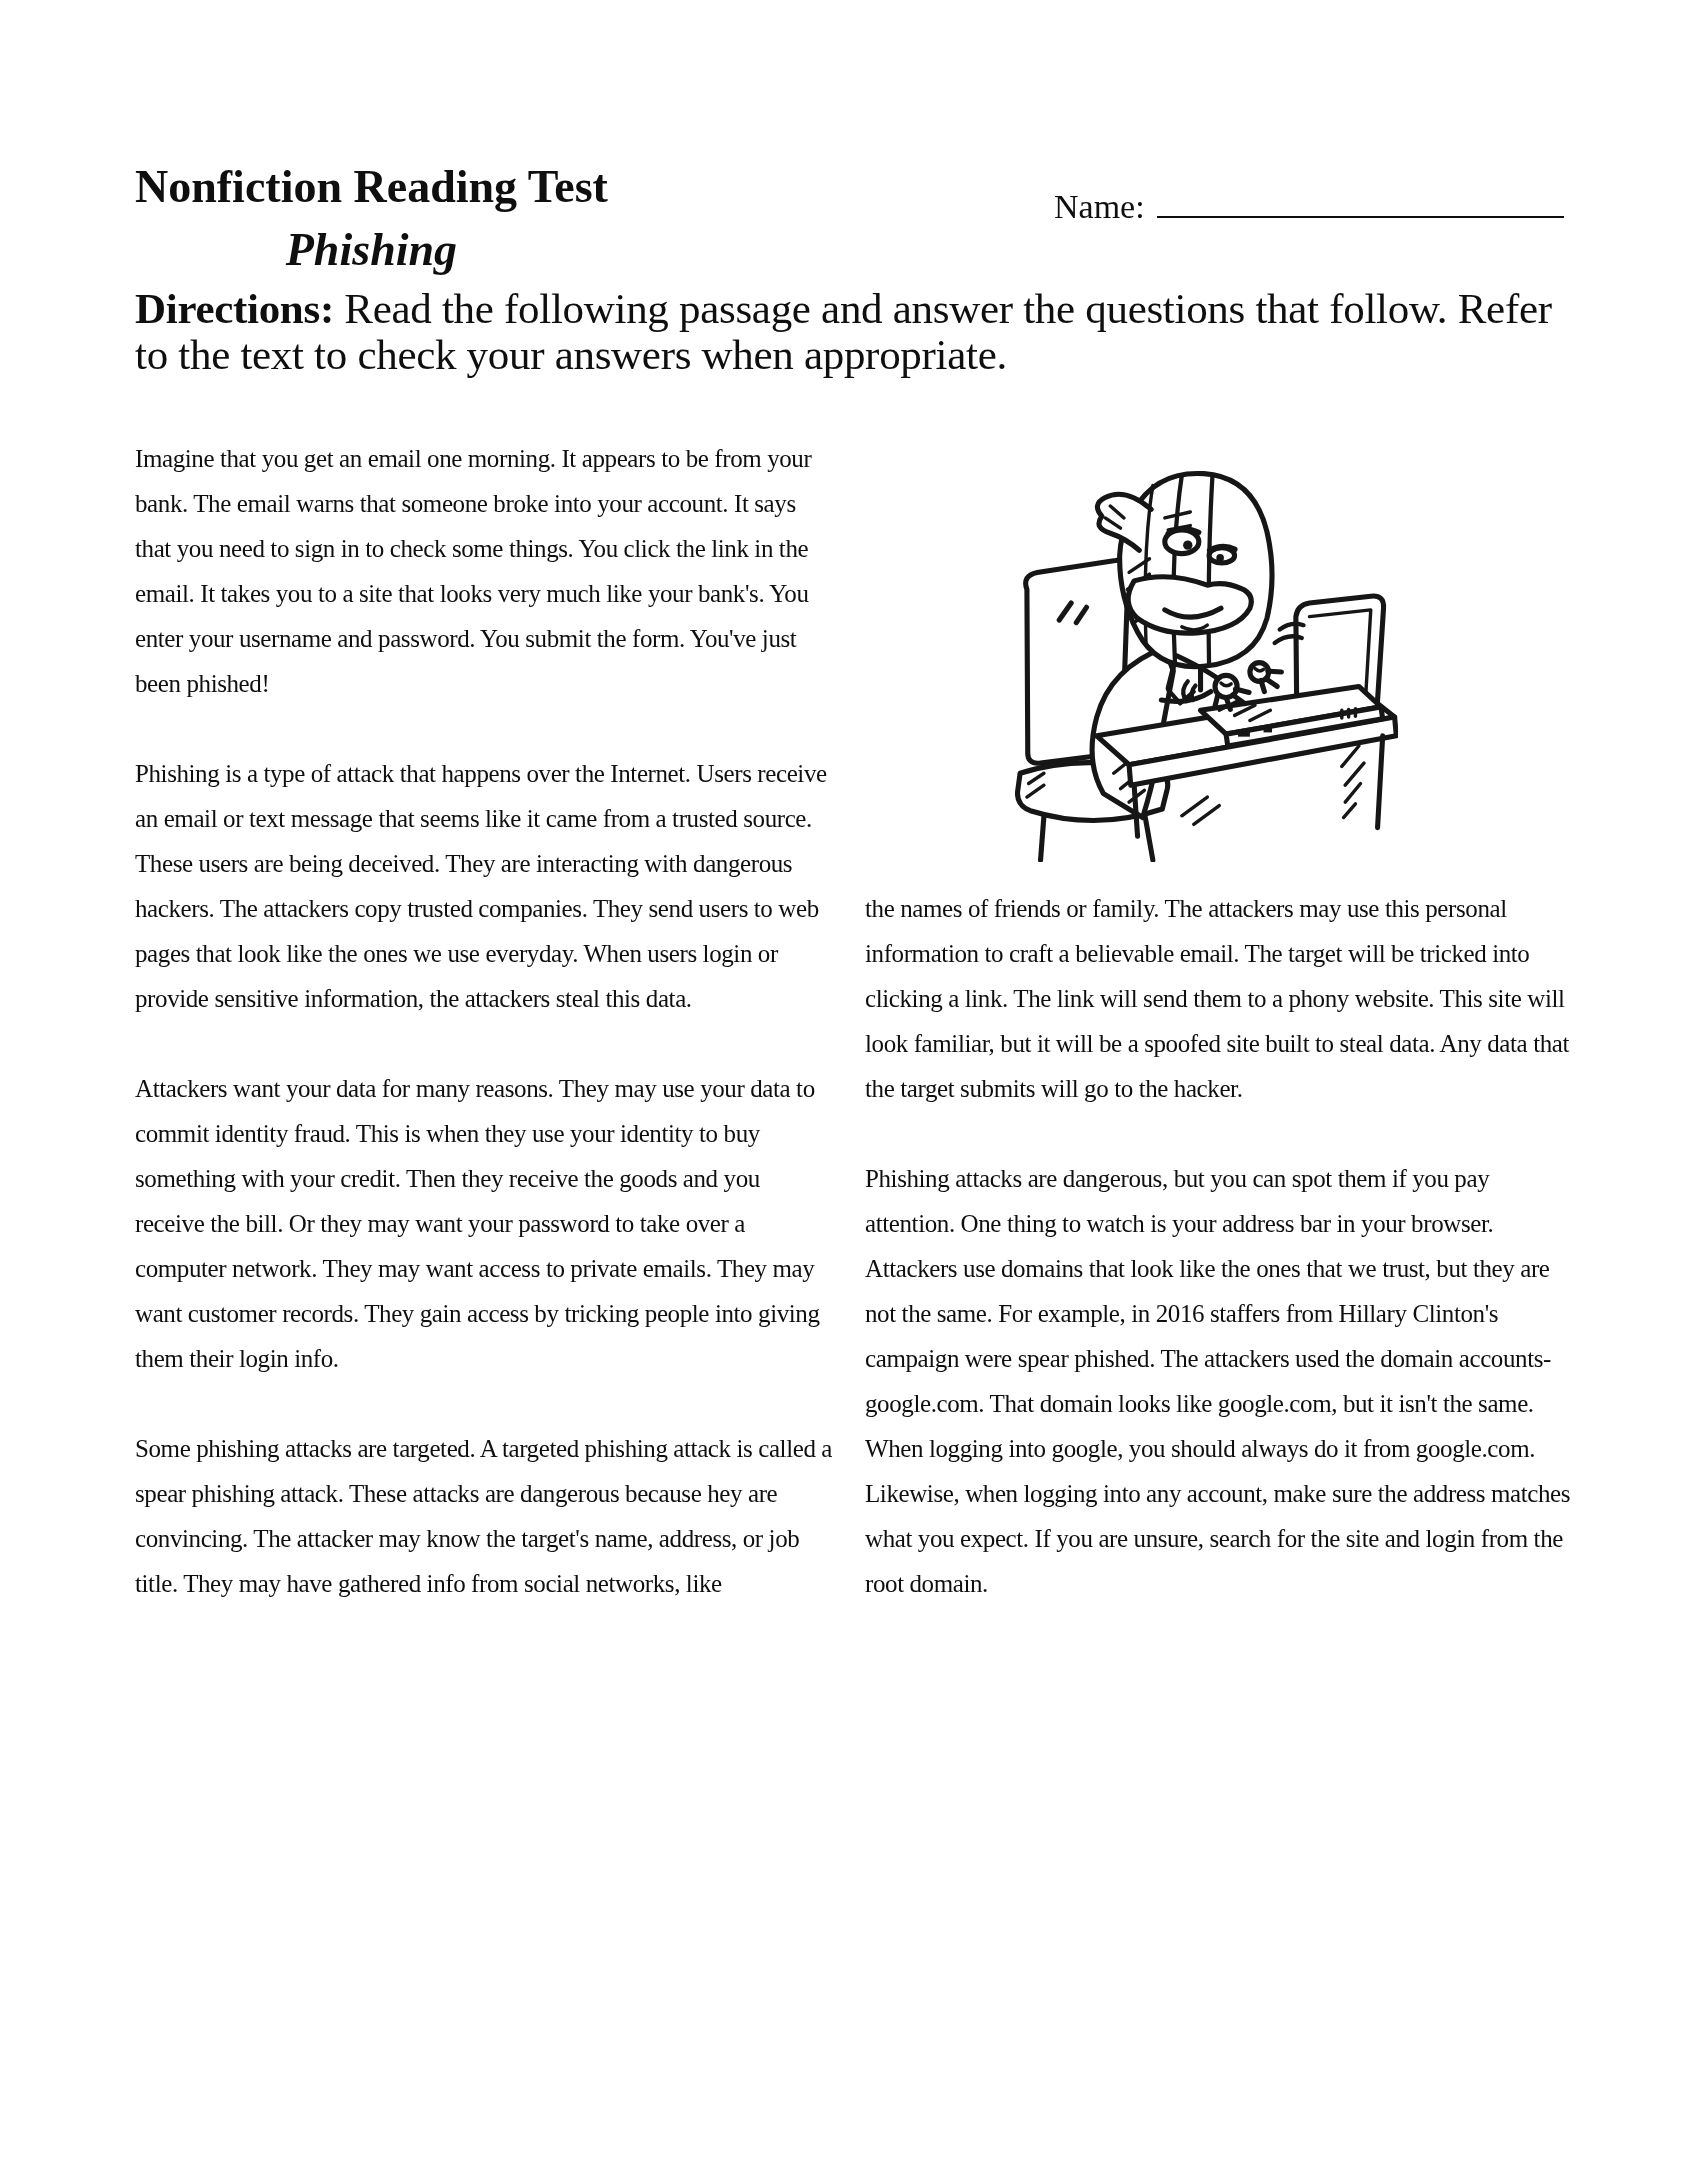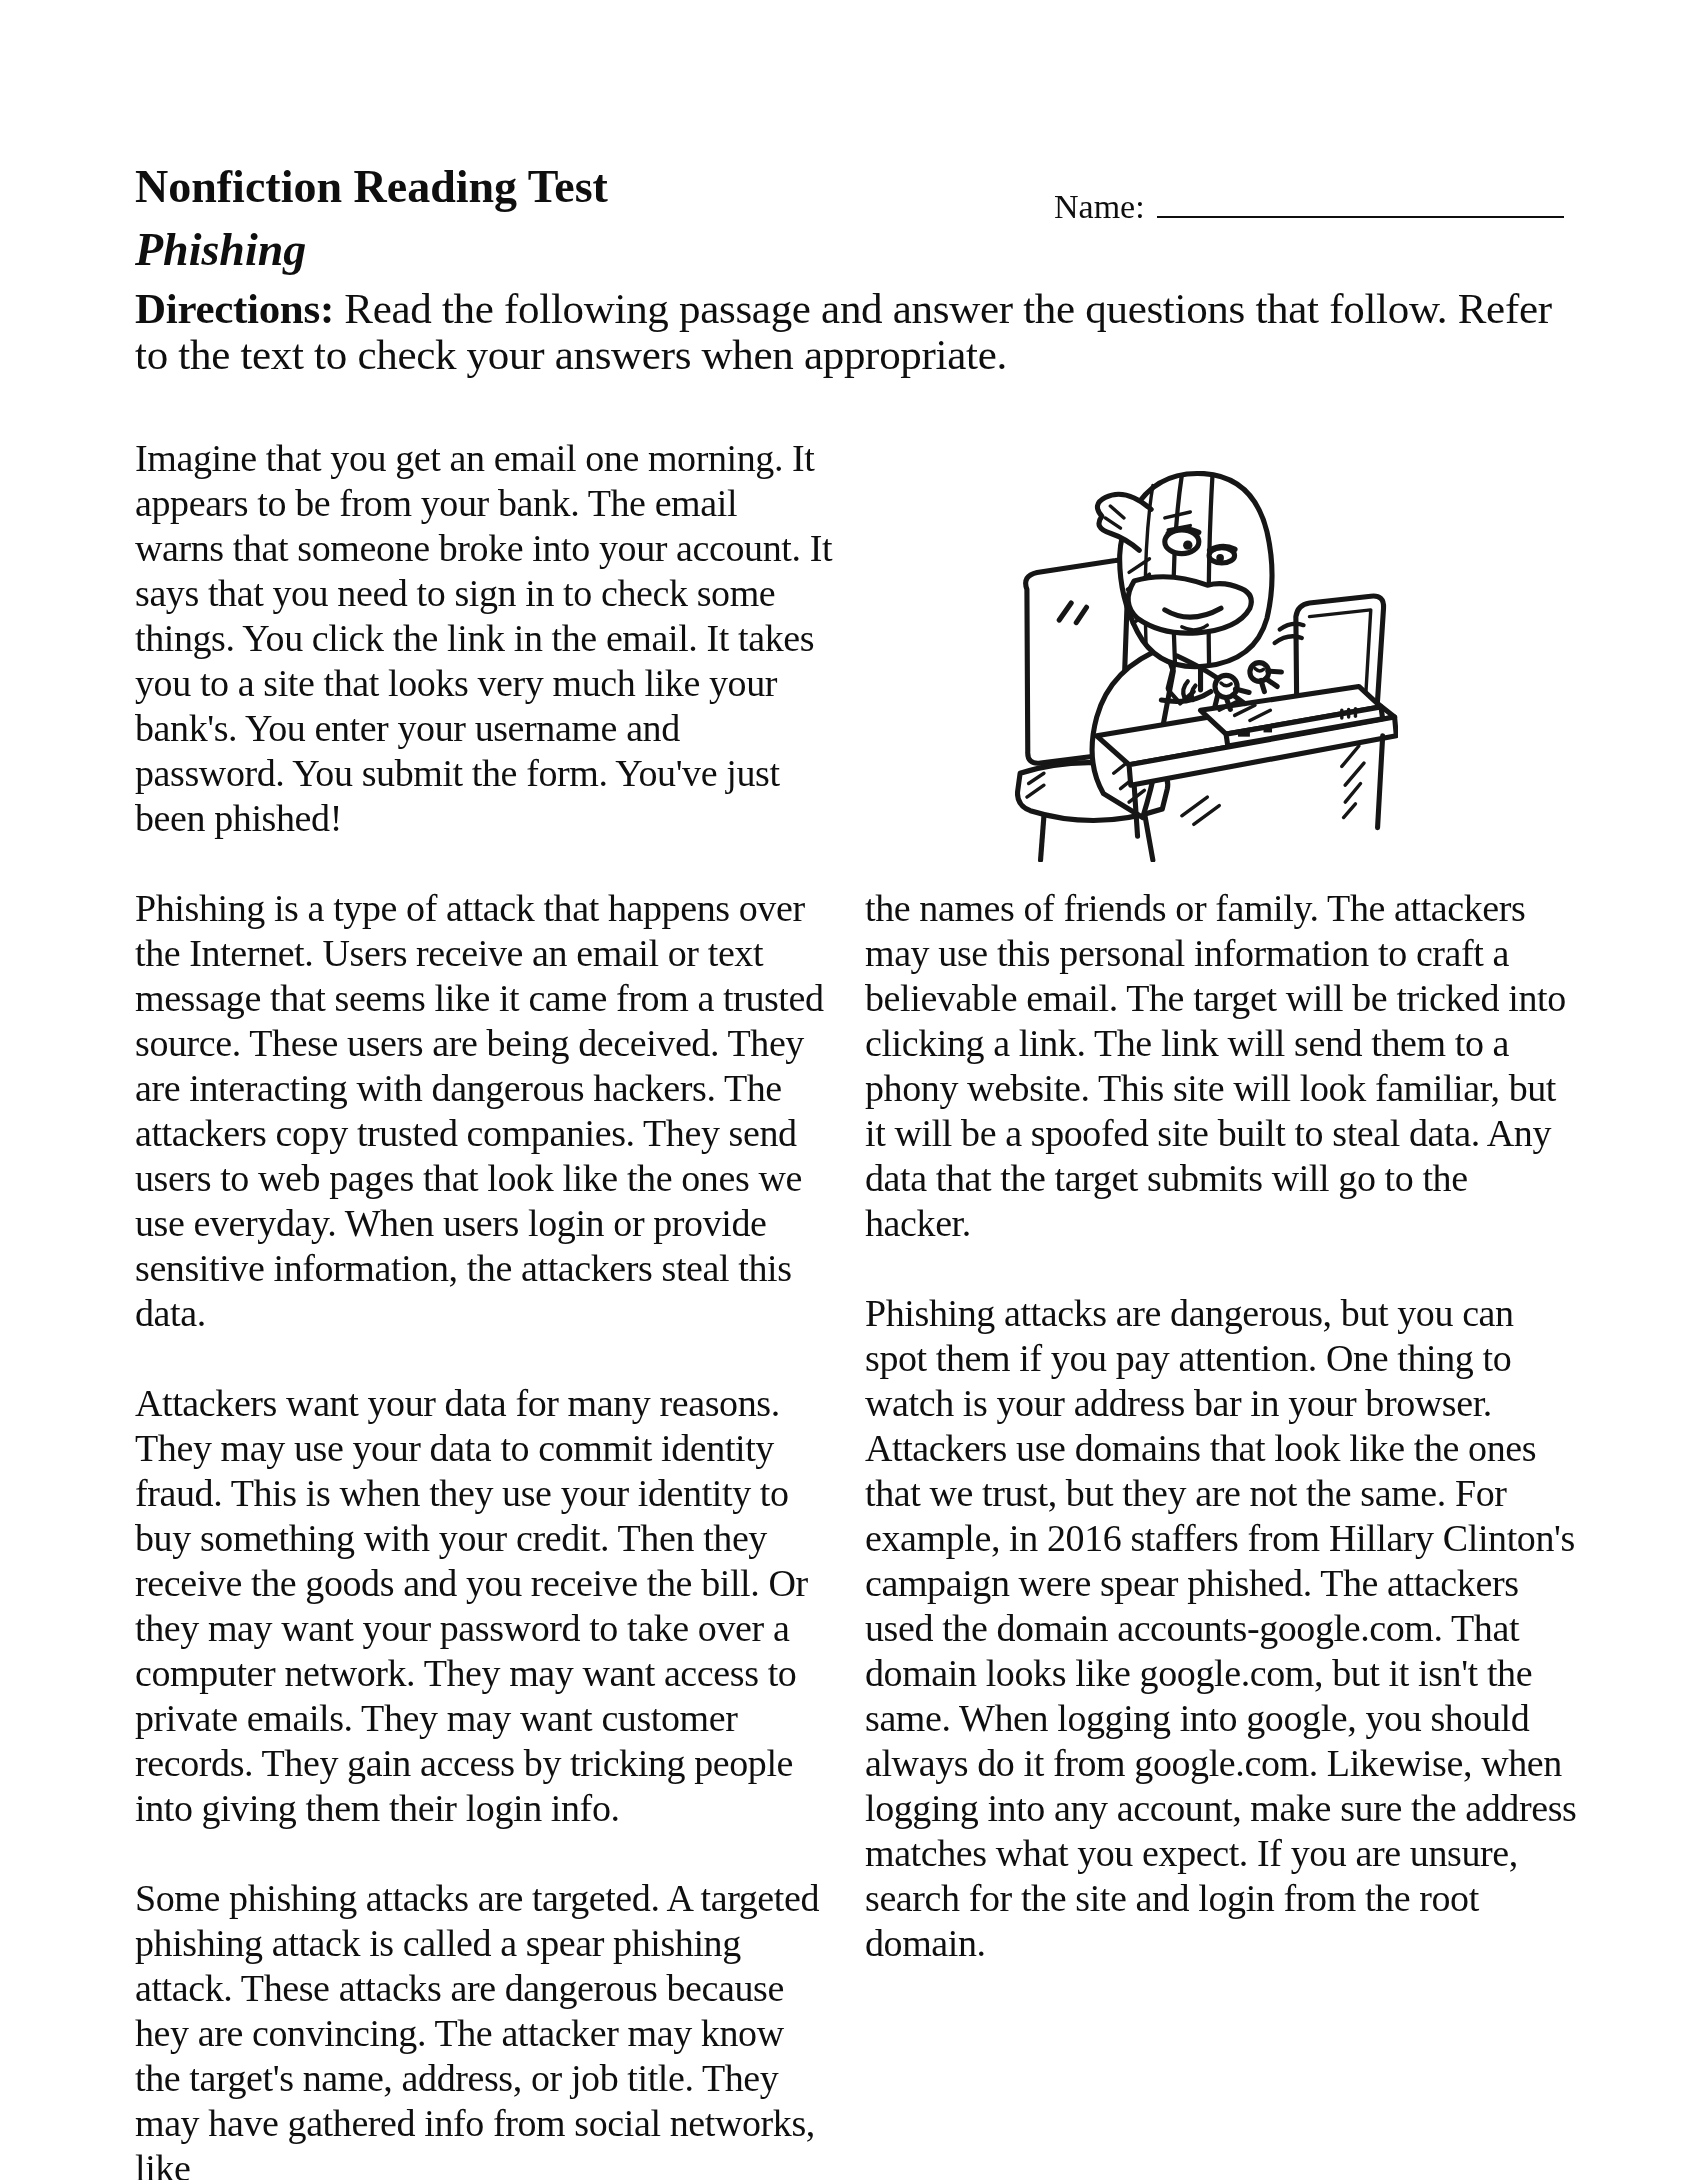--- a/index.html
+++ b/index.html
@@ -31,21 +31,21 @@
   }
   .title-block {
     position:absolute;
     top:155px;
     left:135px;
     font-size:46px;
     font-weight:bold;
     line-height:63px;
     font-family:Liberation Serif, serif;
   }
-  .subtitle { font-style:italic; }
+  .subtitle { font-style:italic;text-align:center; }
   .directions {
     position:absolute;
     top:286px;
     left:135px;
     width:1443px;
     font-size:43px;
     line-height:46px;
     letter-spacing:-0.3px;
   }
   .directions-label { font-weight:bold; }
@@ -53,21 +53,21 @@
     position:absolute;
     top:436px;
     left:135px;
     width:1443px;
     display:flex;
   }
   .col-left  { width:698px; margin-right:32px; }
   .col-right { width:712px; }
   p.para {
     margin:0 0 45px 0;
-    font-size:38px;
+    font-size:25px;
     line-height:45px;
     letter-spacing:-0.4px;
     text-align:left;
   }
   p.para:last-child { margin-bottom:0;margin-top:12px; }
   .figure {
     width:383px;
     height:426px;
     margin:0 0 24px 150px;
   }

